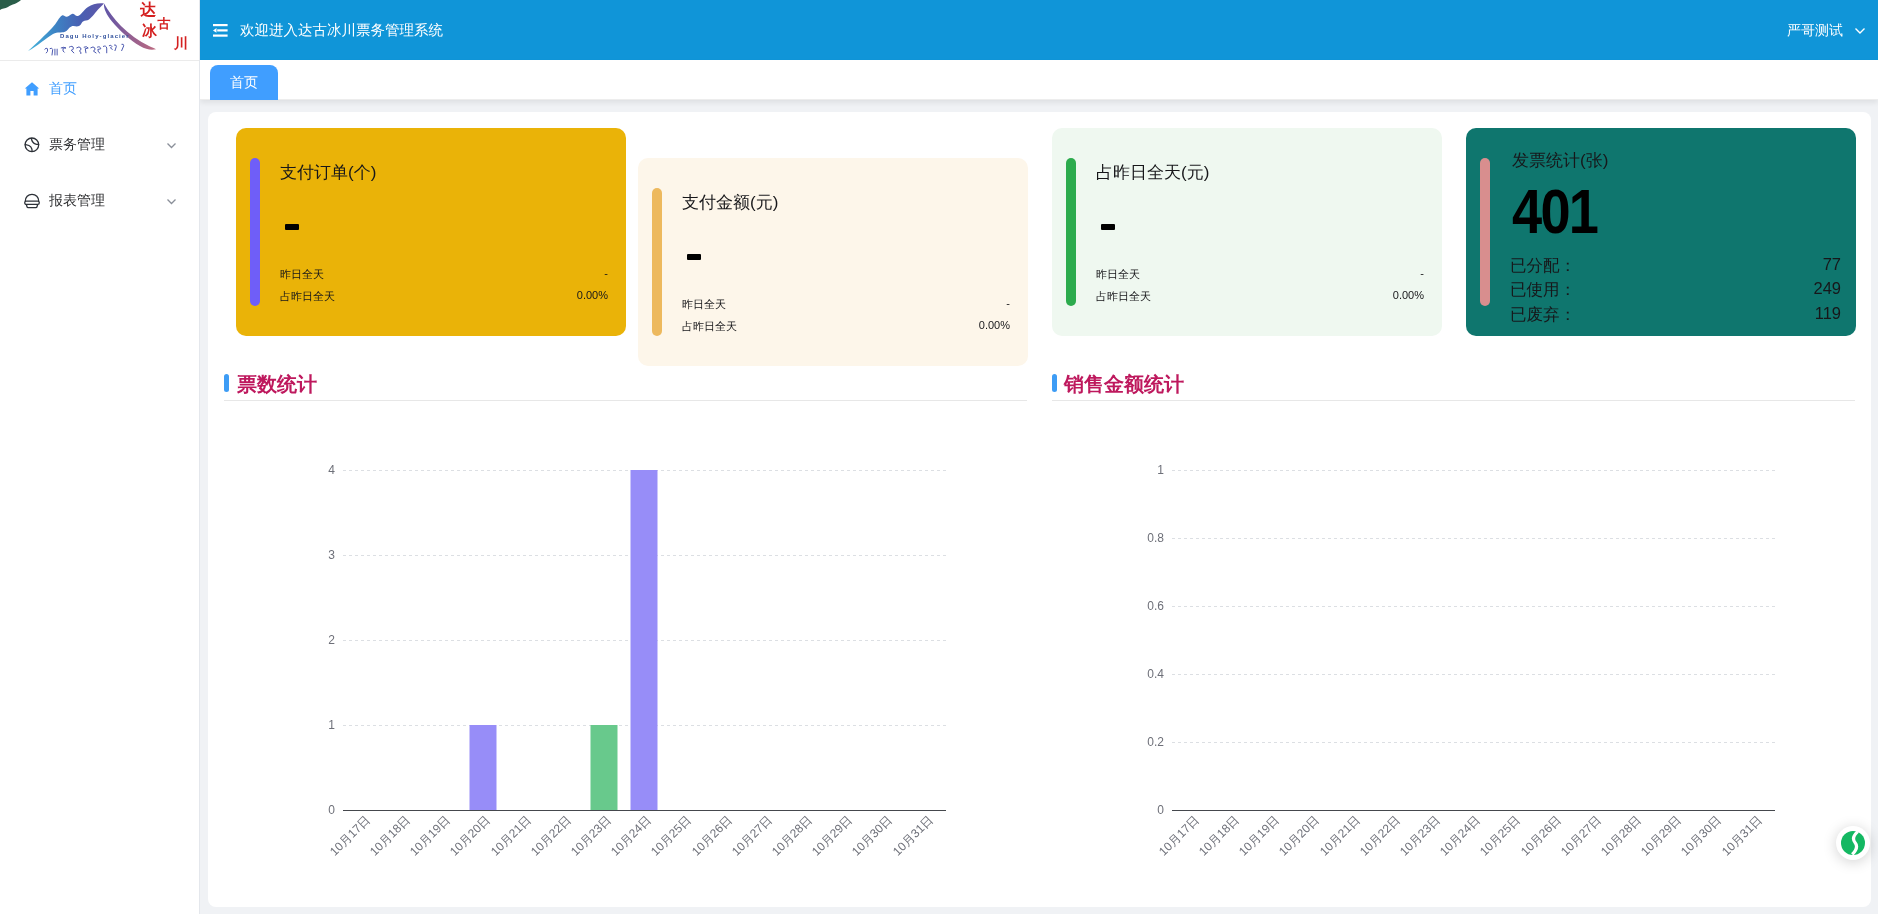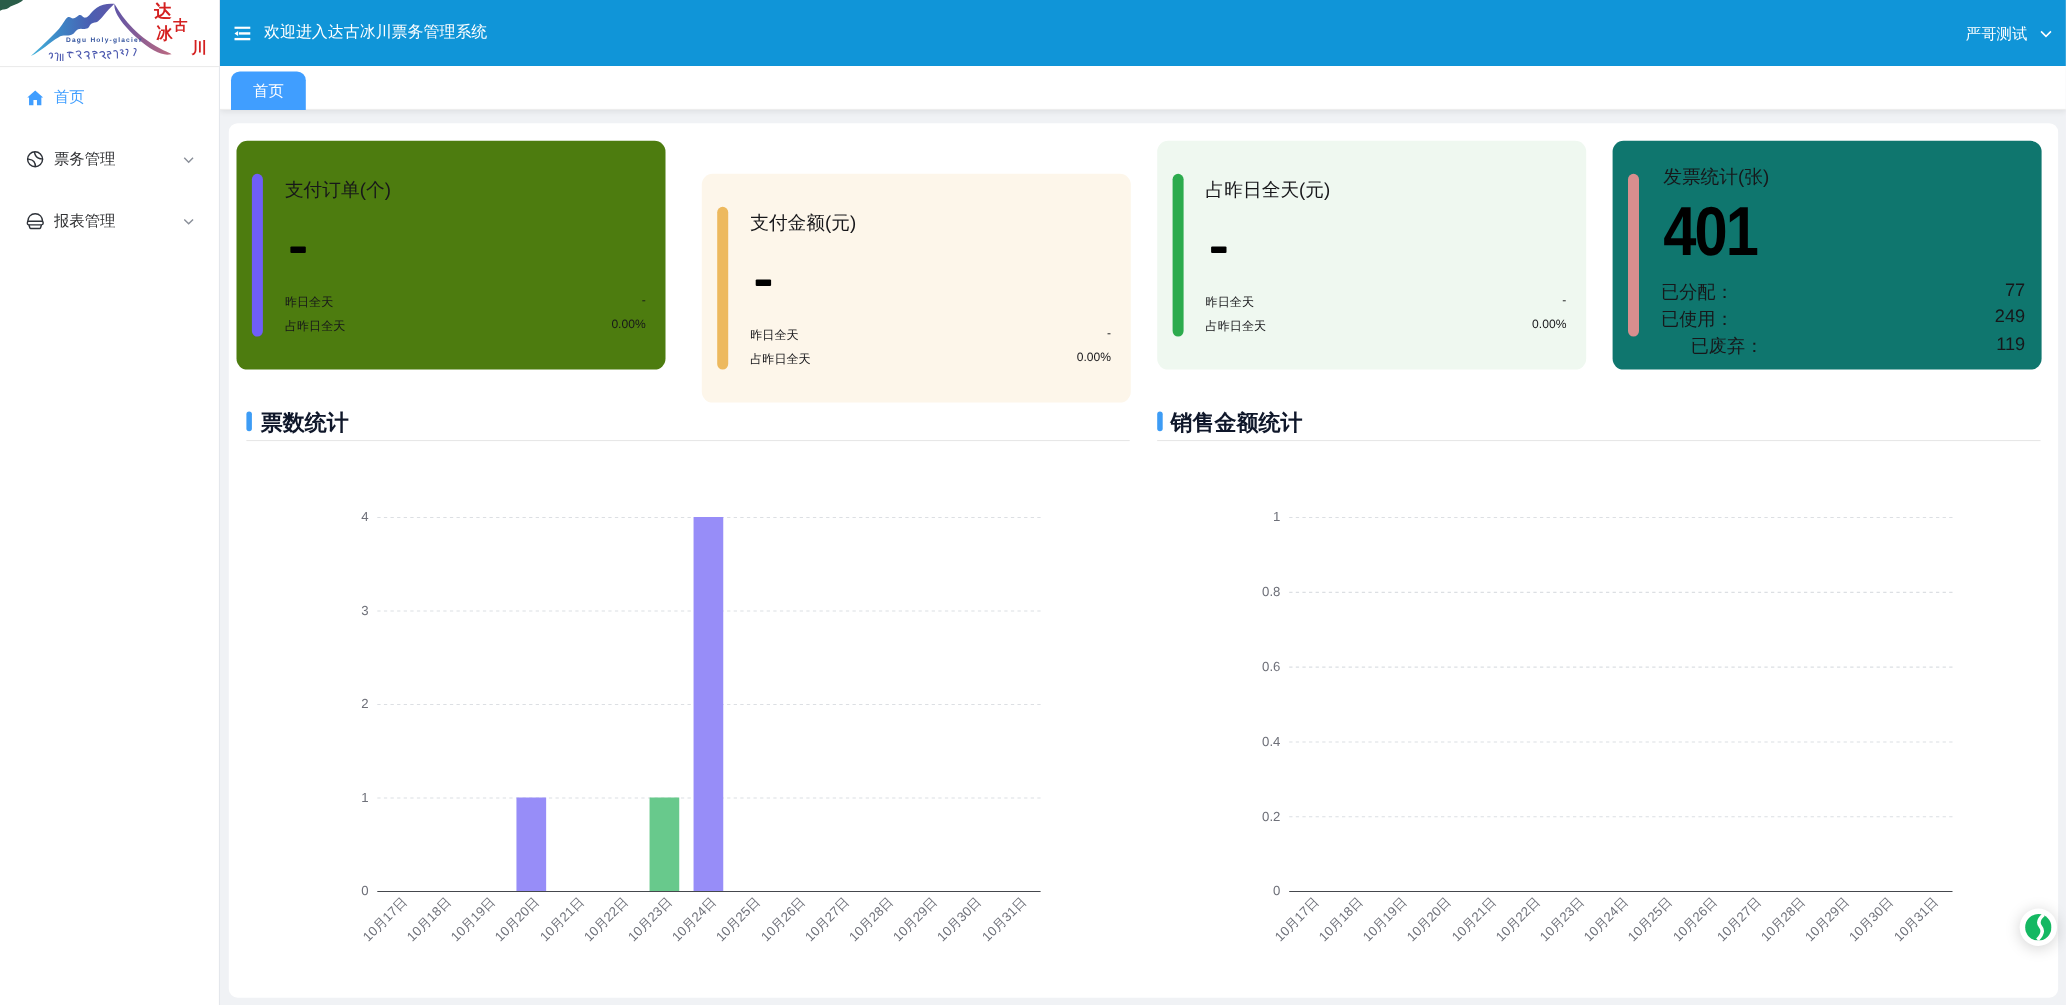--- a/index.html
+++ b/index.html
@@ -31,21 +31,21 @@
   .stat .vbar { position:absolute; left:14px; top:30px; width:10px; height:148px; border-radius:5px; }
   .stat .stitle { position:absolute; left:44px; top:33px; font-size:17px; color:#17171a; }
   .stat .sval { position:absolute; left:46px; font-size:63px; font-weight:bold; color:#000; line-height:44px; letter-spacing:-2px; transform:scale(0.86,1); transform-origin:0 0; }
   .stat .row { position:absolute; left:44px; right:18px; height:22px; font-size:11px; color:#17171a; }
   .stat .row .rv { float:right; }
   .stat .row.r4 { font-size:16.5px; right:15px; height:24px; }
   .stat .minus { position:absolute; left:48.5px; top:96px; width:14.2px; height:6.3px; background:#000; border-radius:1px; }
 
   
   .sec-bar { position:absolute; width:5px; height:18px; border-radius:2.5px; background:#3d9cf5; }
-  .sec-title { position:absolute; font-size:20px; font-weight:bold; color:#0f172a; }
+  .sec-title { position:absolute; font-size:20px; font-weight:bold; color:#be185d; }
   .sec-line { position:absolute; height:1px; background:#e7e7e7; }
 
   .cwrap { position:absolute; }
   svg text { font-family:"Liberation Sans", sans-serif; }
 
   
   #float-btn { position:absolute; left:1836px; top:826px; width:34px; height:34px; background:#fff; border-radius:50%; box-shadow:0 2px 14px rgba(0,0,0,0.18); }
 </style>
 </head>
 <body>
@@ -133,21 +133,21 @@
       </svg>
   </div>
 </div>
 
 <div id="tabbar">
     <div id="tab-home">首页</div>
   </div>
 
 <div id="bigcard"></div>
 
-<div class="stat" style="left:215px;background:#4d7c0f;">
+<div class="stat" style="left:236px;background:#eab308;">
   <div class="vbar" style="background:#6f5ef8;"></div>
   <div class="stitle">支付订单(个)</div>
   <div class="minus"></div>
   <div class="row" style="top:139px;"><span>昨日全天</span><span class="rv">-</span></div>
   <div class="row" style="top:161px;"><span>占昨日全天</span><span class="rv">0.00%</span></div>
 </div>
 <div class="stat" style="left:638px;background:#fdf6ea;margin-top:30px;">
   <div class="vbar" style="background:#edb95e;"></div>
   <div class="stitle">支付金额(元)</div>
   <div class="minus"></div>
@@ -160,21 +160,21 @@
   <div class="minus"></div>
   <div class="row" style="top:139px;"><span>昨日全天</span><span class="rv">-</span></div>
   <div class="row" style="top:161px;"><span>占昨日全天</span><span class="rv">0.00%</span></div>
 </div>
 <div class="stat" style="left:1466px;background:#0f766e;">
   <div class="vbar" style="background:#d88e8e;"></div>
   <div class="stitle" style="top:21px;left:46px;">发票统计(张)</div>
   <div class="sval" style="top:61px;">401</div>
   <div class="row r4" style="top:127px;"><span>已分配：</span><span class="rv">77</span></div>
   <div class="row r4" style="top:151px;"><span>已使用：</span><span class="rv">249</span></div>
-  <div class="row r4" style="top:175.5px;margin-left:27px;"><span>已废弃：</span><span class="rv">119</span></div>
+  <div class="row r4" style="top:175.5px;"><span>已废弃：</span><span class="rv">119</span></div>
 </div>
 
 <div class="sec-bar" style="left:224px;top:374px;"></div>
 <div class="sec-title" style="left:237px;top:371px;">票数统计</div>
 <div class="sec-line" style="left:224px;top:400px;width:803px;"></div>
 
 <div class="sec-bar" style="left:1052px;top:374px;"></div>
 <div class="sec-title" style="left:1064px;top:371px;">销售金额统计</div>
 <div class="sec-line" style="left:1052px;top:400px;width:803px;"></div>
 

